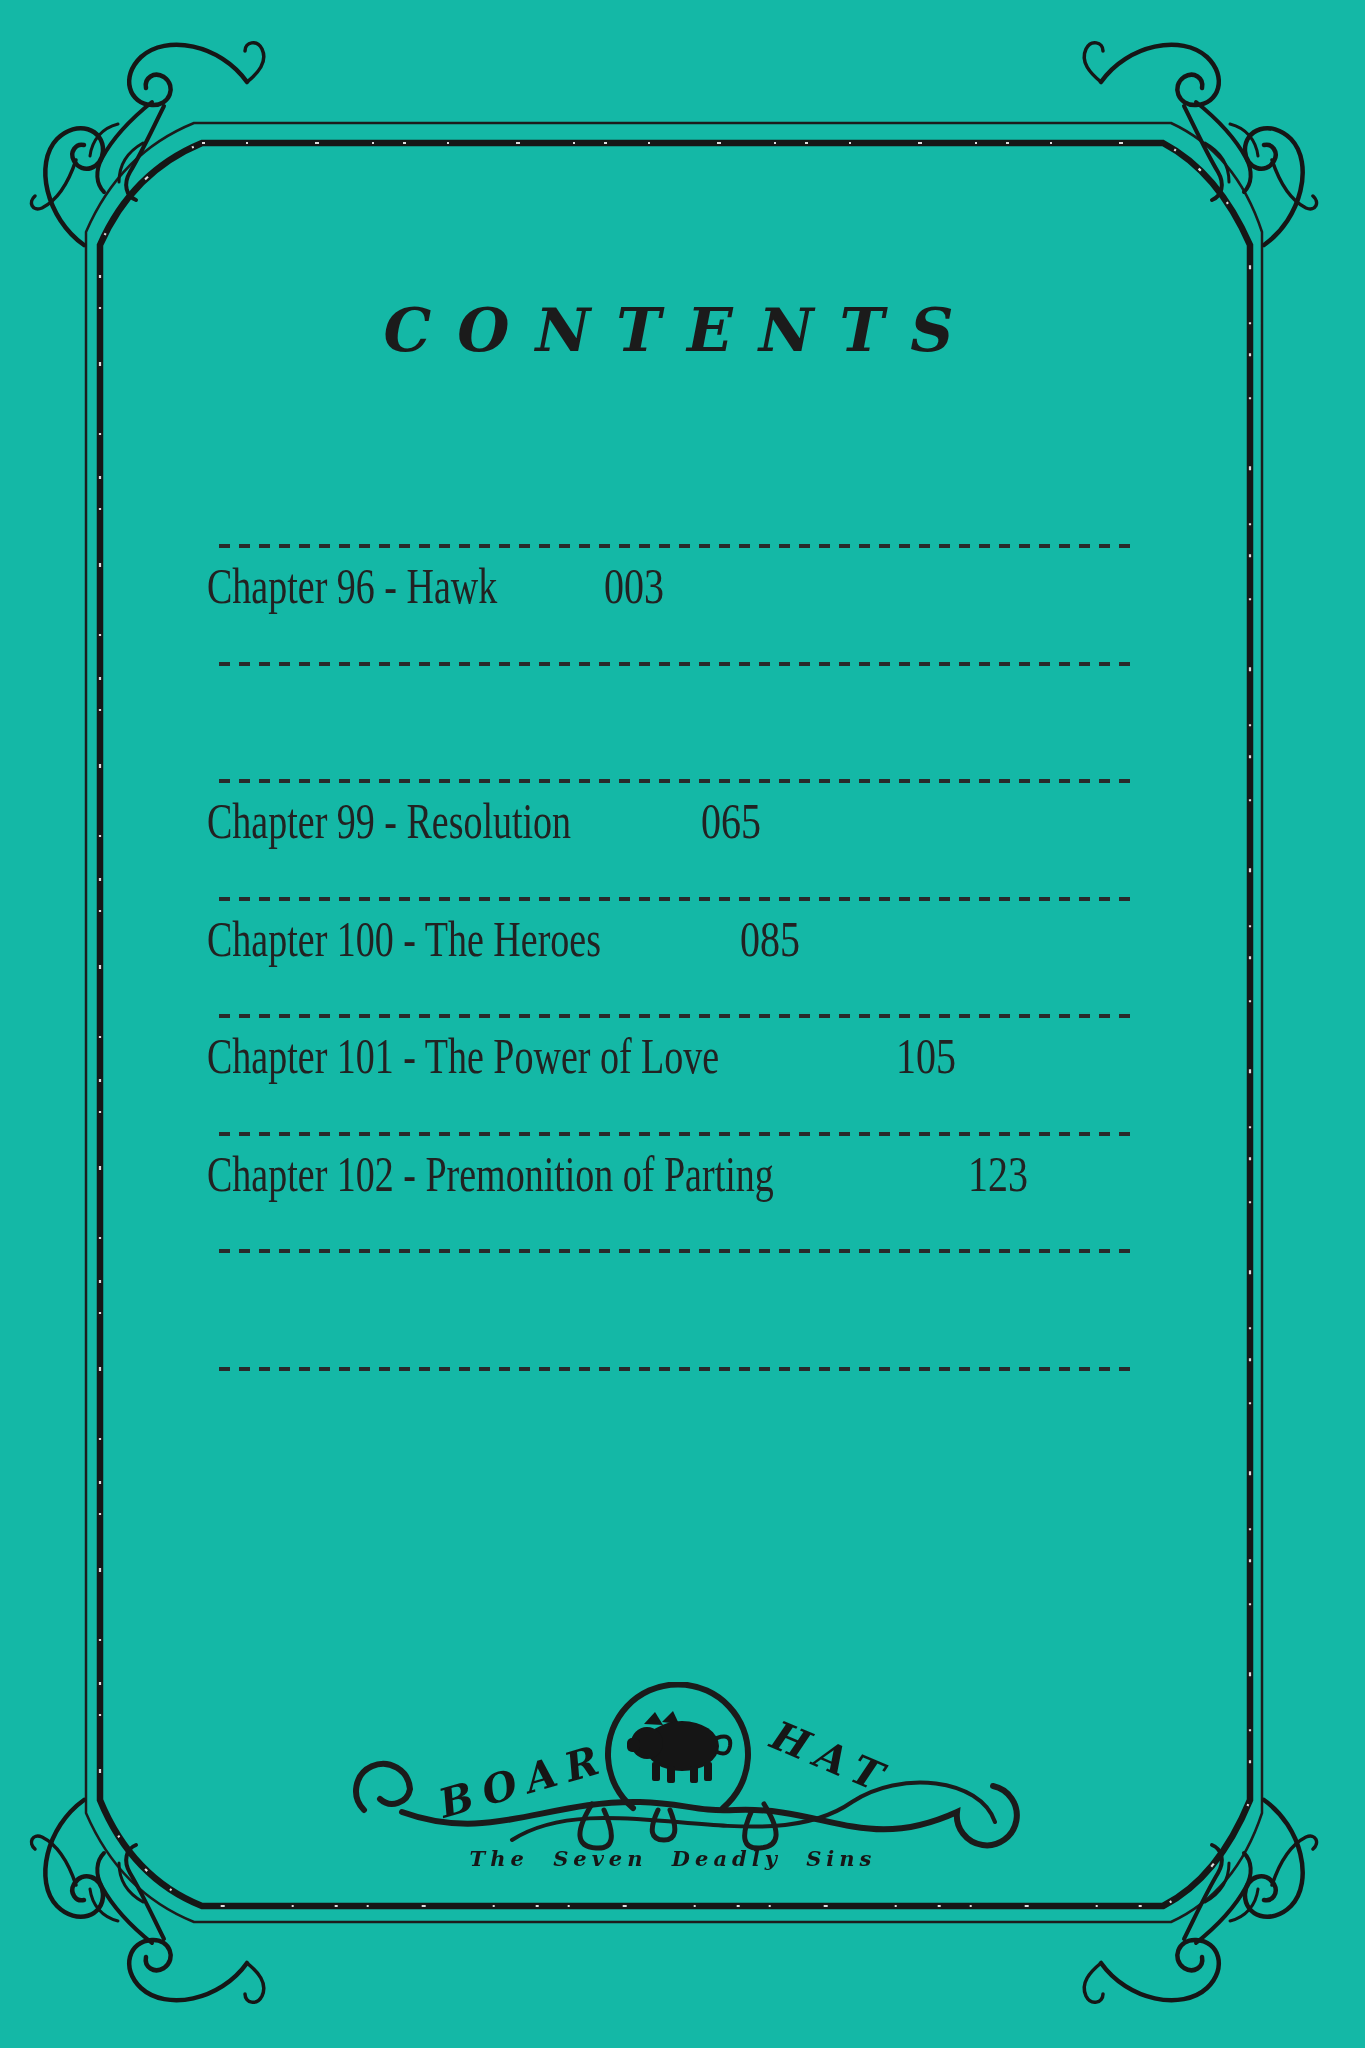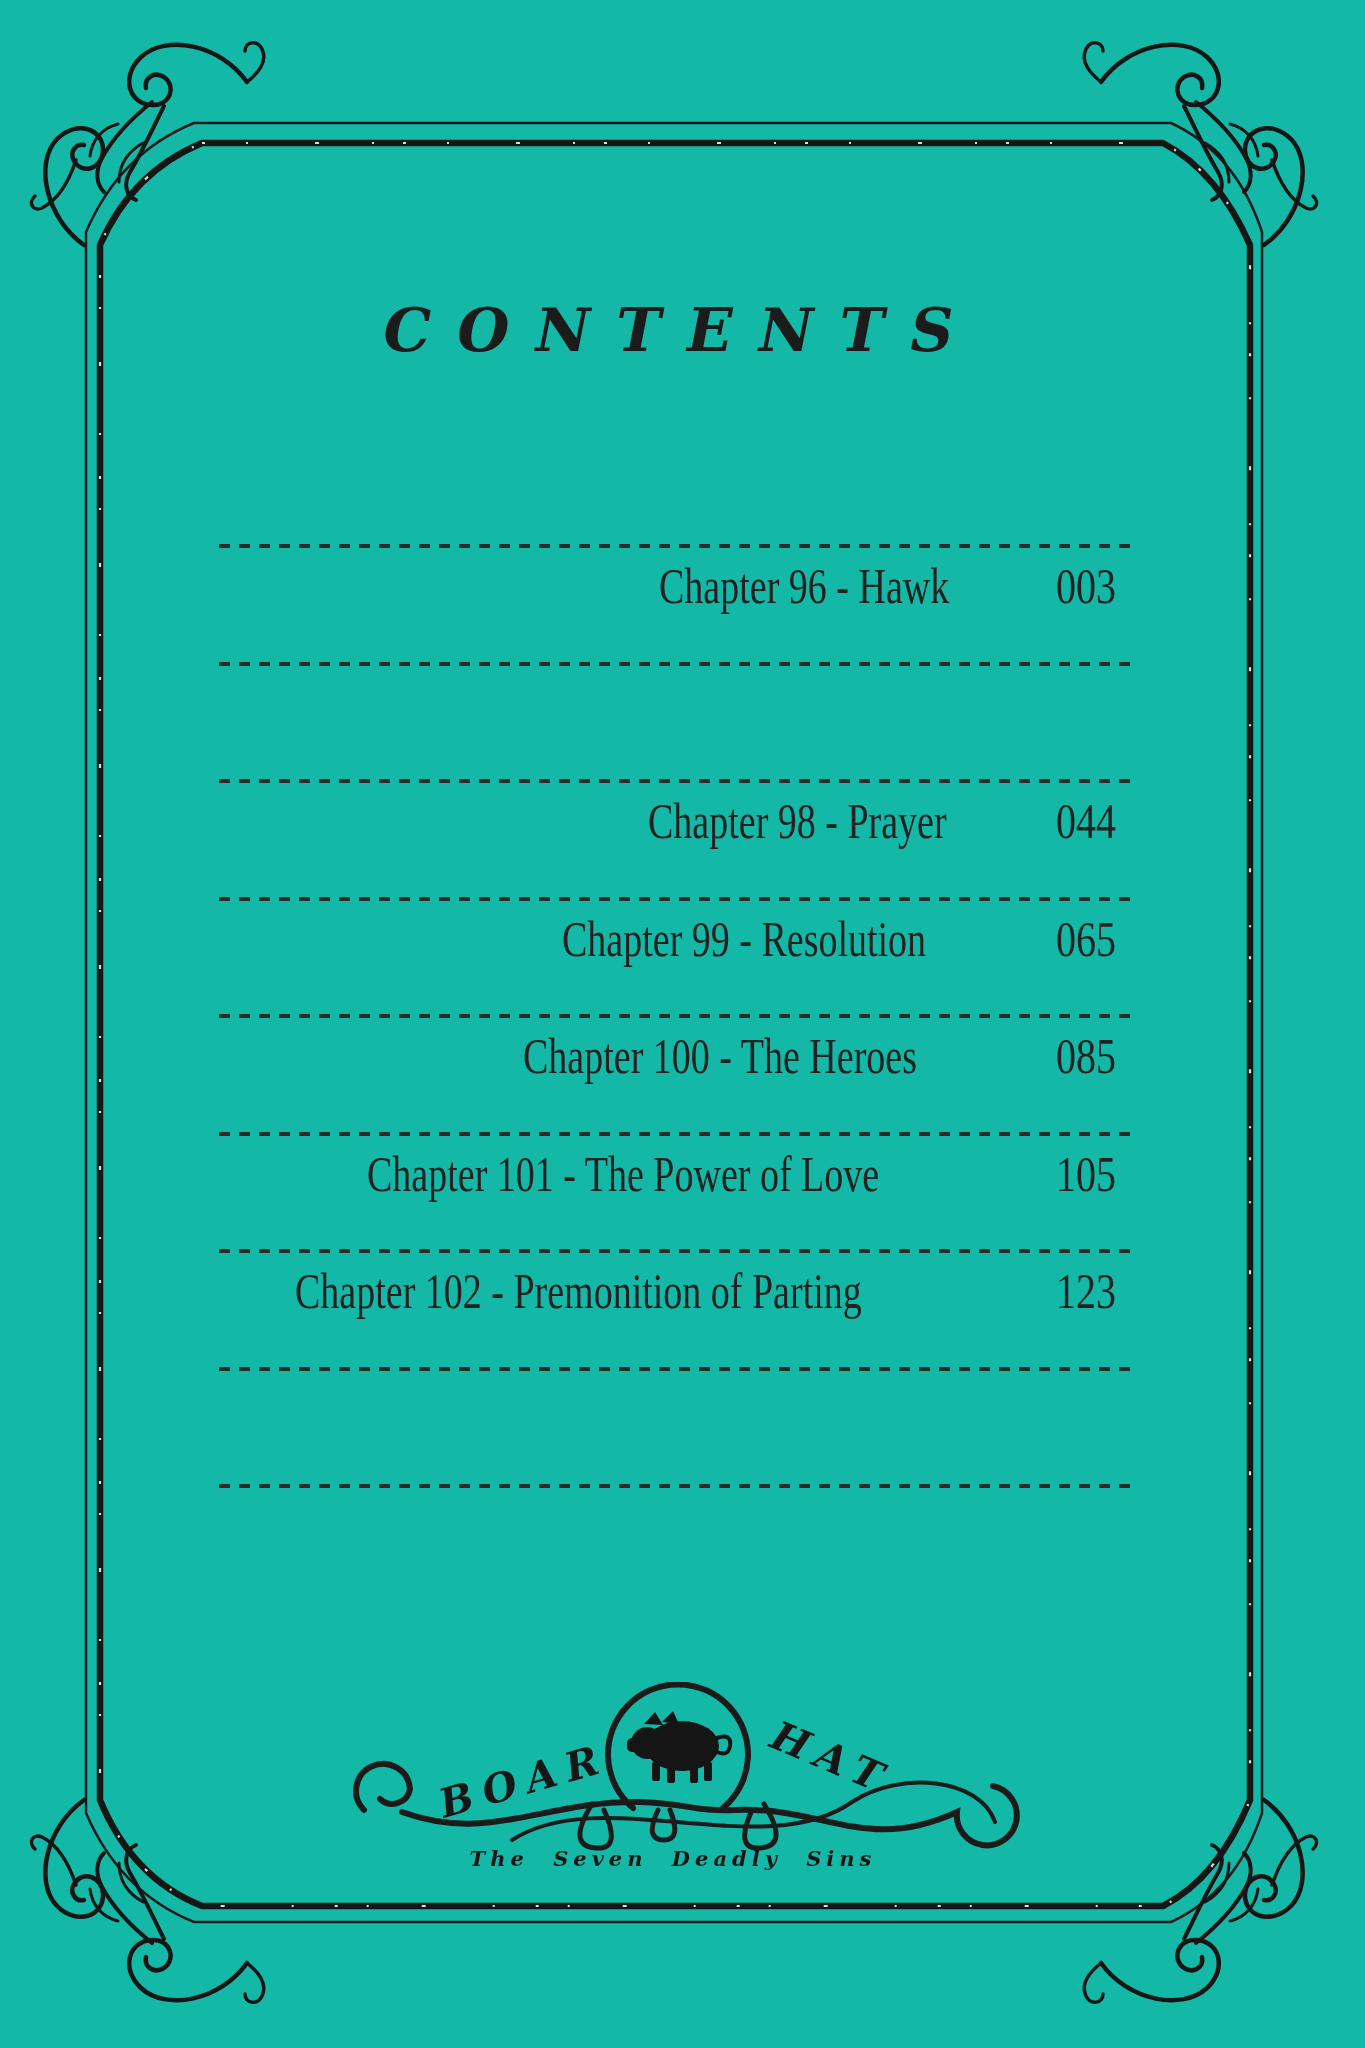--- a/index.html
+++ b/index.html
@@ -28,21 +28,21 @@
     letter-spacing:26px;padding-left:26px;box-sizing:border-box;
     color:#1b1b1b;
   }
   .toc{position:absolute;left:207px;top:544px;width:923px;}
   .toc-entry{height:117.5px;box-sizing:border-box;}
   .dash{
     height:4px;margin-left:12px;
     background-image:repeating-linear-gradient(90deg,#2a2a2a 0 11px,transparent 11px 20px);
   }
   .row{
-    display:flex;justify-content:flex-end;align-items:baseline;
+    display:flex;justify-content:flex-start;align-items:baseline;
     margin-top:12px;font-size:50px;line-height:1.05;white-space:nowrap;
     color:#222222;
   }
   .row .t{display:inline-block;transform:scaleX(.76);transform-origin:0 50%;}
   .row .p{display:inline-block;transform:scaleX(.8);transform-origin:100% 50%;margin-right:14px;}
 
   .logo{position:absolute;left:340px;top:1682px;width:760px;height:200px;}
   .logo .stroke{fill:none;stroke:#1b1b1b;stroke-linecap:round;}
   .logo .ink{fill:#151515;}
   .logo text{font-family:"DejaVu Serif",serif;font-style:italic;font-weight:700;fill:#161616;}
@@ -87,27 +87,20 @@
       <div class="row">
         <span class="t">Chapter 96 - Hawk</span>
         <span class="p">003</span>
       </div>
     </div>
 
     <div class="toc-entry">
       <div class="dash"></div>
     </div>
 
-    <div class="toc-entry">
-      <div class="dash"></div>
-      <div class="row">
-        <span class="t">Chapter 98 - Prayer</span>
-        <span class="p">044</span>
-      </div>
-    </div>
 
     <div class="toc-entry">
       <div class="dash"></div>
       <div class="row">
         <span class="t">Chapter 99 - Resolution</span>
         <span class="p">065</span>
       </div>
     </div>
 
     <div class="toc-entry">

